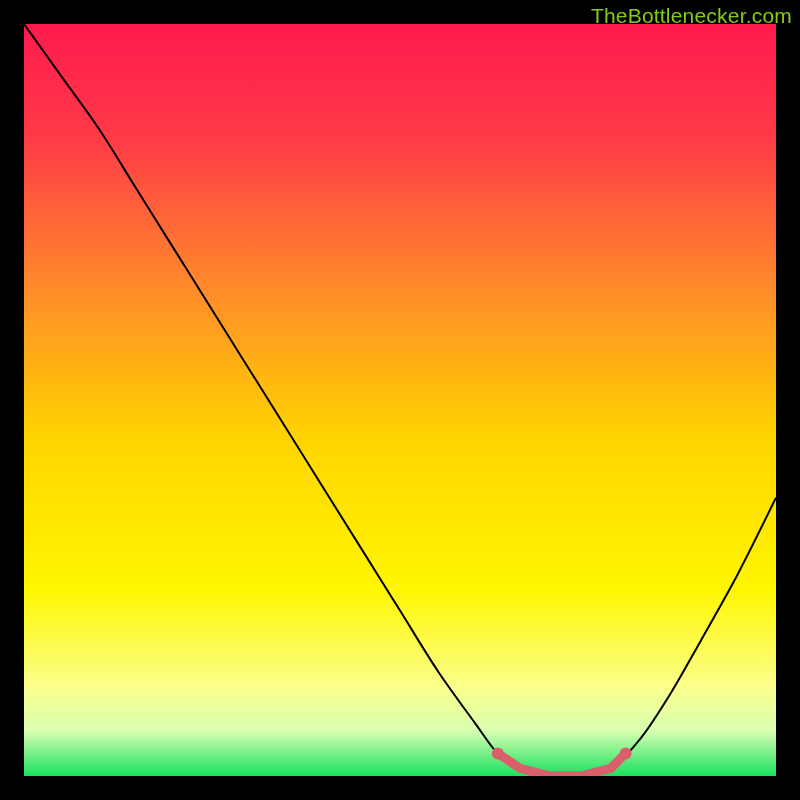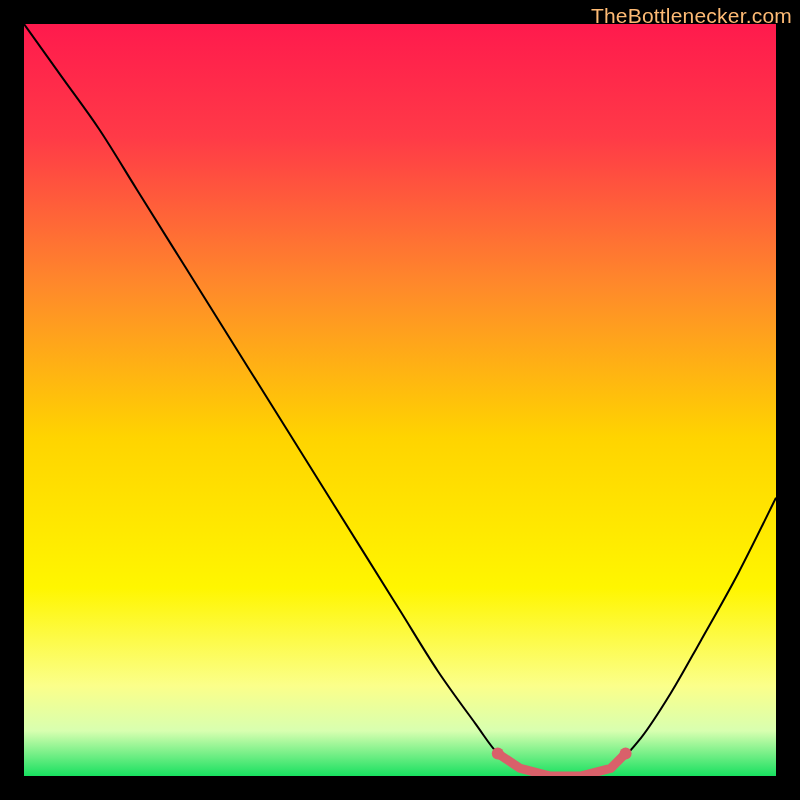--- a/index.html
+++ b/index.html
@@ -23,21 +23,21 @@
     position: absolute;
     left: 0;
     top: 0;
     width: 752px;
     height: 752px;
   }
   .watermark {
     position: absolute;
     top: 4px;
     right: 8px;
-    color: #fdba74;
+    color: #84cc16;
     font-size: 21px;
     font-weight: 500;
     letter-spacing: 0.2px;
     text-align: right;
   }
 </style>
 </head>
 <body>
 
 <div class="frame">

